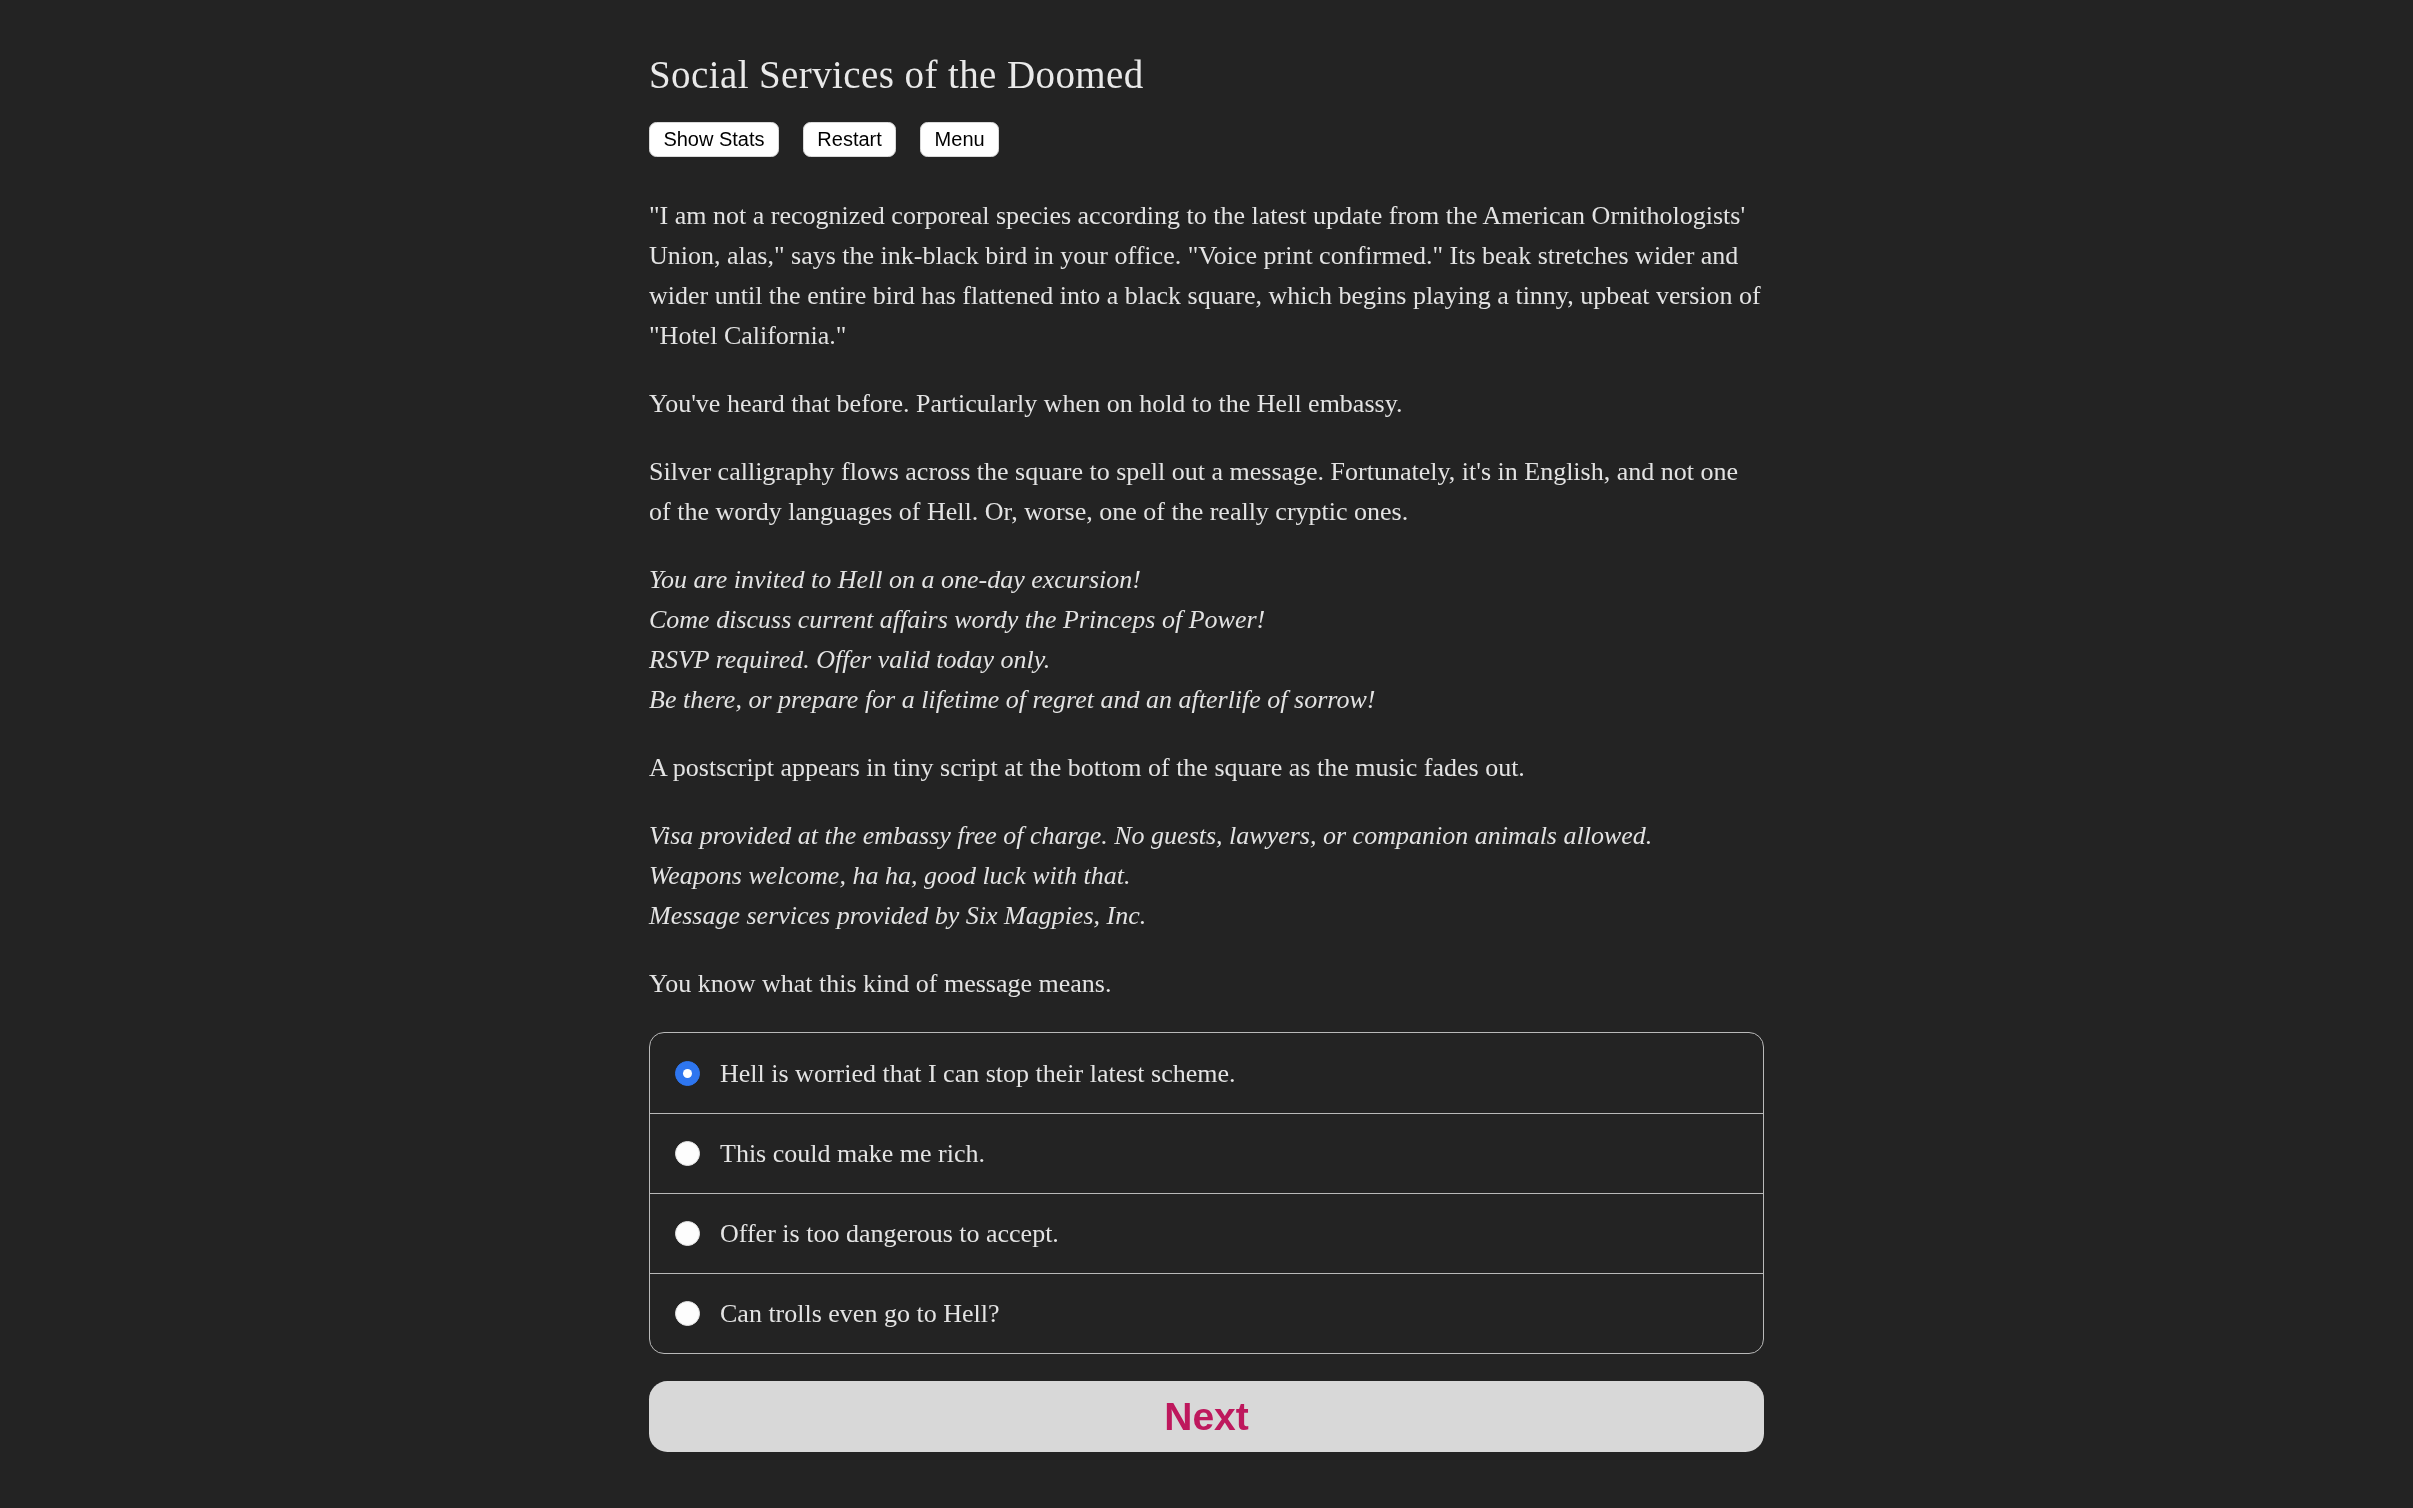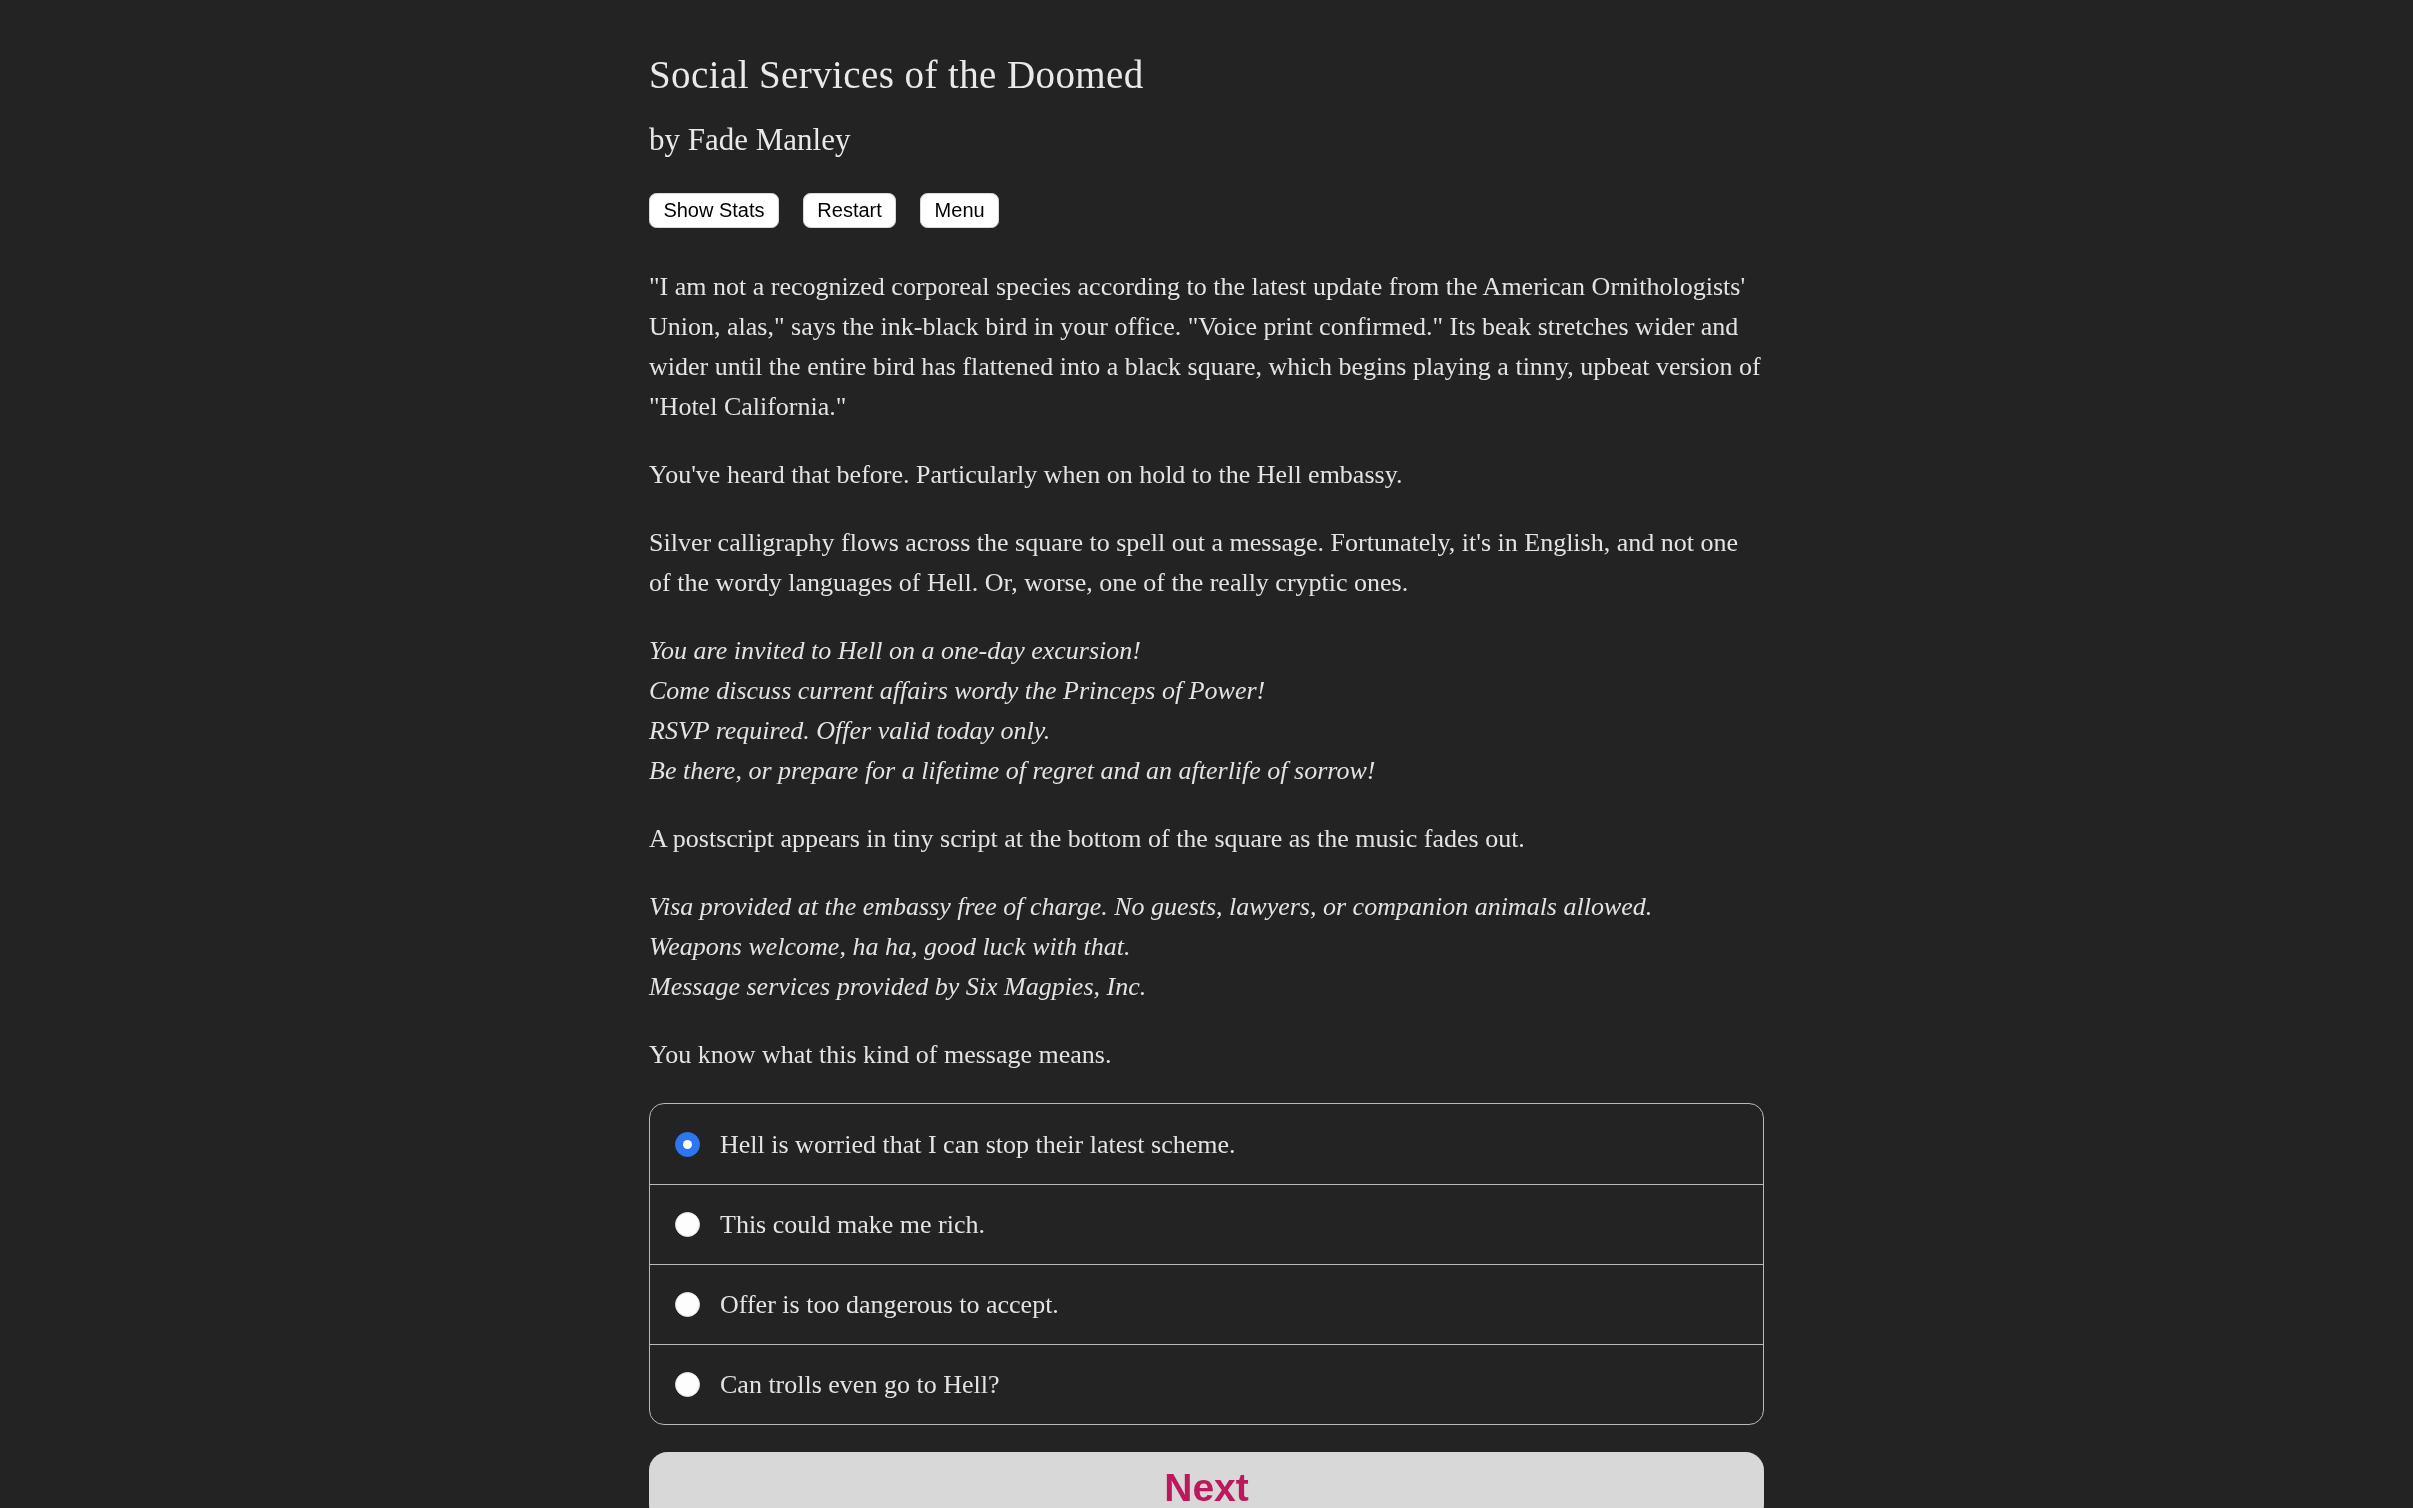--- a/index.html
+++ b/index.html
@@ -117,21 +117,20 @@
     cursor:pointer;
   }
 </style>
 </head>
 <body>
 
 <div class="page">
 
   <h1 class="game-title">Social Services of the Doomed</h1>
 
-  <div class="byline">by Fade Manley</div>
 
   <div class="toolbar">
     <button>Show Stats</button>
     <button>Restart</button>
     <button>Menu</button>
   </div>
 
   <div class="story">
     <p>
       <span class="line">"I am not a recognized corporeal species according to the latest update from the American Ornithologists' Union, alas," says the ink-black bird in your office. "Voice print confirmed." Its beak stretches wider and wider until the entire bird has flattened into a black square, which begins playing a tinny, upbeat version of "Hotel California."</span>

